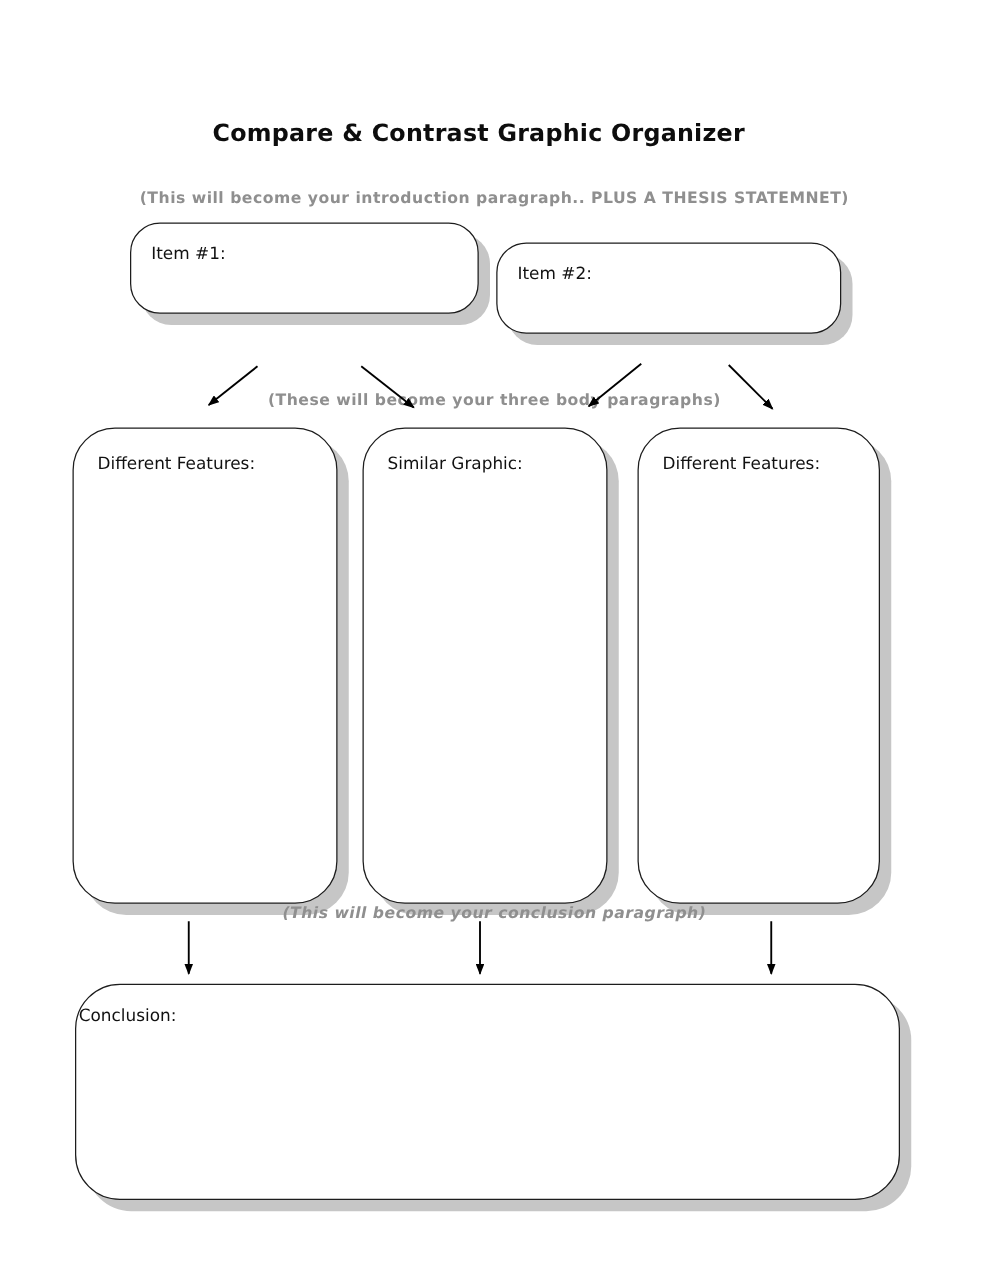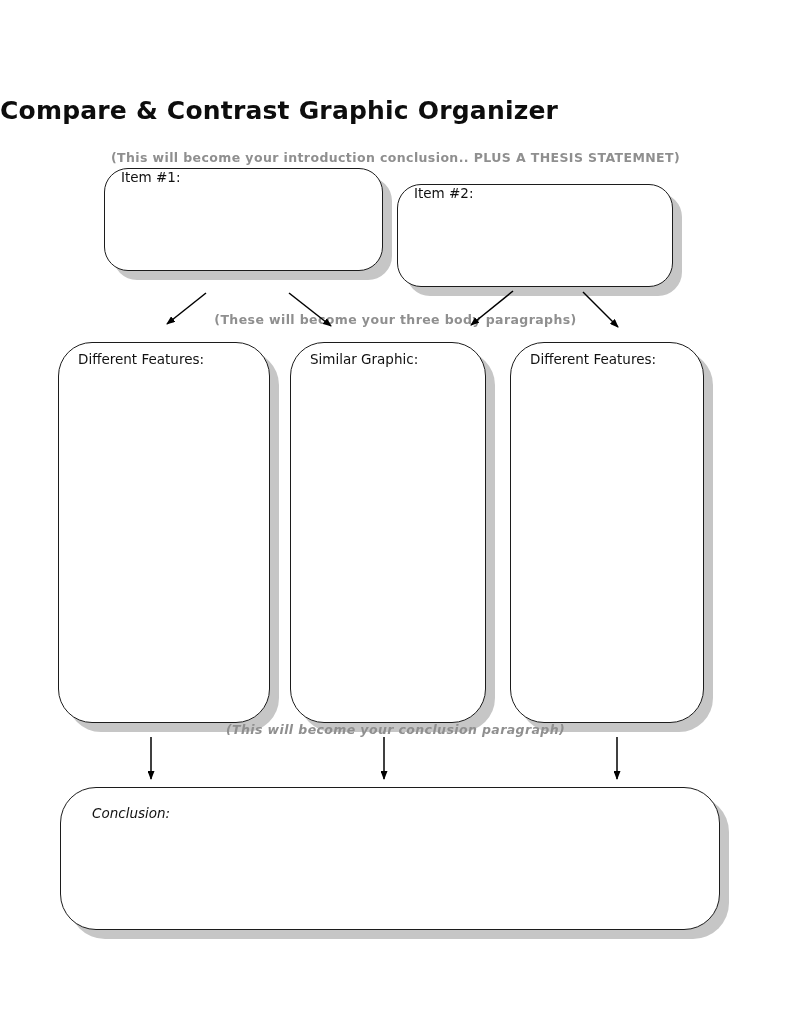--- a/index.html
+++ b/index.html
@@ -10,22 +10,22 @@
     height: 1024px;
     background: #ffffff;
     overflow: hidden;
     font-family: "DejaVu Sans", sans-serif;
   }
   .doc-title {
     position: absolute;
     top: 96px;
     left: 0;
     width: 766px;
-    text-align: left;
-    font-size: 25px;
+    text-align: center;
+    font-size: 19px;
     font-weight: bold;
     color: #0d0d0d;
     letter-spacing: 0.2px;
   }
   .note {
     position: absolute;
     left: 0;
     width: 791px;
     text-align: center;
     font-weight: bold;
@@ -43,62 +43,61 @@
     box-shadow: 9px 9px 0 #c6c6c6;
   }
   .box-label {
     display: block;
     font-size: 13.5px;
     color: #111111;
     font-weight: 500;
   }
   .box-item {
     width: 279px;
-    height: 103px;
-    top: 168px;
+    height: 73px;
+    top: 178px;
     border-radius: 24px;
-    padding: 0 16px;
+    padding: 16px 16px;
   }
   #box-item1 { left: 104px; }
   #box-item2 { left: 397px; width: 276px; margin-top: 16px; }
   .box-feature {
     top: 342px;
     height: 381px;
     border-radius: 34px;
-    padding: 8px 19px;
+    padding: 20px 19px;
   }
   #box-diff-left  { left: 58px;  width: 212px; }
   #box-similar    { left: 290px; width: 196px; }
   #box-diff-right { left: 510px; width: 194px; }
   #box-conclusion {
     left: 60px;
     top: 787px;
     width: 660px;
-    height: 143px;
+    height: 173px;
     border-radius: 36px;
-    padding: 17px 31px;
-    font-style: italic;
+    padding: 17px 2px;
   }
   .connector-layer {
     position: absolute;
     left: 0;
     top: 0;
     width: 791px;
     height: 1024px;
     pointer-events: none;
   }
 </style>
 </head>
 <body>
 
 <div class="page">
 
   <h1 class="doc-title">Compare &amp; Contrast Graphic Organizer</h1>
 
-  <div class="note note-intro">(This will become your introduction conclusion.. PLUS A THESIS STATEMNET)</div>
+  <div class="note note-intro">(This will become your introduction paragraph.. PLUS A THESIS STATEMNET)</div>
 
   <div class="box box-item" id="box-item1">
     <span class="box-label">Item #1:</span>
   </div>
 
   <div class="box box-item" id="box-item2">
     <span class="box-label">Item #2:</span>
   </div>
 
   <div class="note note-body">(These will become your three body paragraphs)</div>

